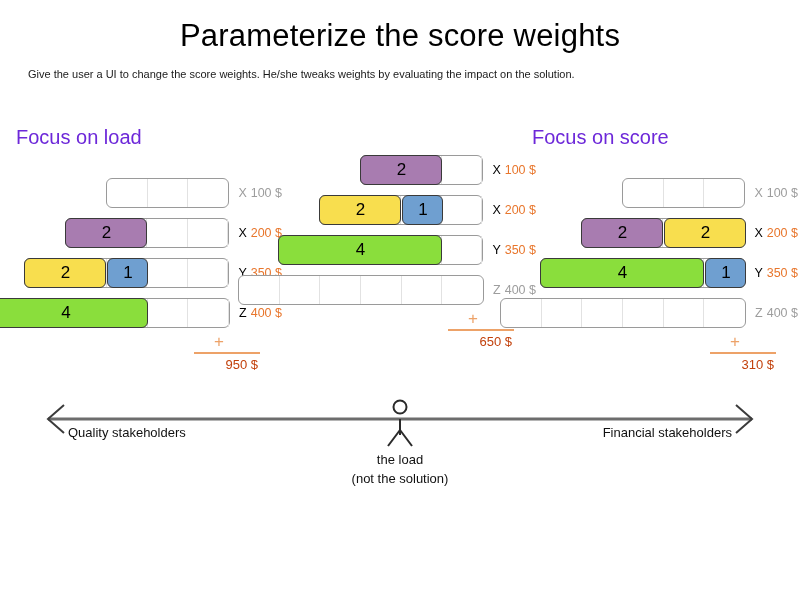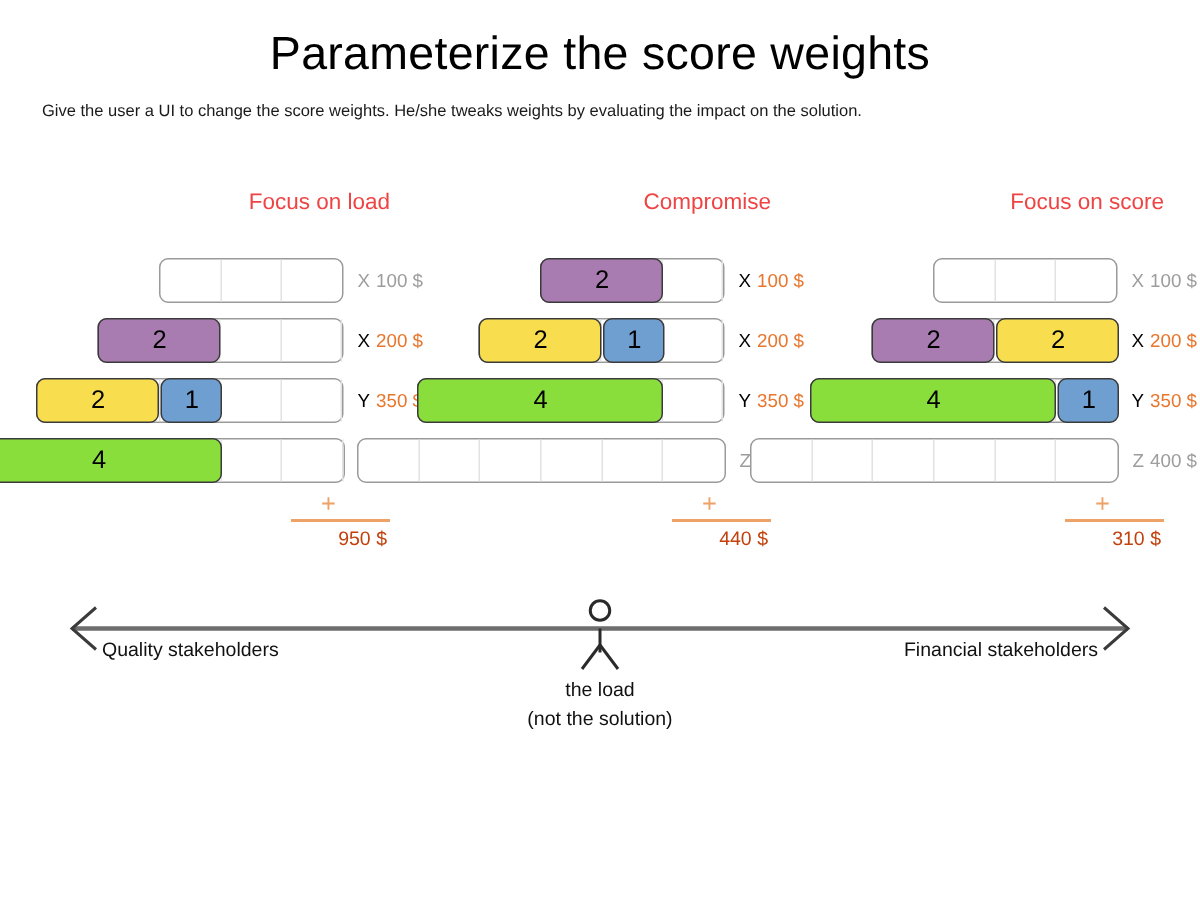--- a/index.html
+++ b/index.html
@@ -20,21 +20,21 @@
   }
 
   
   .columns{position:absolute;top:126px;left:0;width:800px;height:260px;}
   .col{position:absolute;top:0;width:266px;}
   .col-0{left:16px;}
   .col-1{left:270px;}
   .col-2{left:532px;}
 
   .col-title{
-    text-align:right;font-size:15px;color:#ef4444;
+    text-align:left;font-size:20px;color:#6d28d9;
     padding-right:22px;
   }
 
   .rows{position:relative;margin-top:24px;}
 
   .row{
     height:40px;display:flex;align-items:center;justify-content:flex-end;
   }
   .track-wrap{display:flex;align-items:center;justify-content:flex-end;}
 
@@ -174,21 +174,20 @@
             </div>
           </div>
         </div>
         <div class="total">
           <div class="plus">+</div>
           <div class="tline"></div>
           <div class="tval">950 $</div>
         </div>
       </div>
       <div class="col col-1">
-        <div class="col-title">Compromise</div>
         <div class="rows">
           <div class="row">
             <div class="track-wrap">
               <div class="track" style="width: 123px;">
                 <div class="cell" style="width: 41px;"></div>
                 <div class="cell" style="width: 41px;"></div>
                 <div class="cell" style="width: 41px;"></div>
                 <div class="fills">
                   <div class="seg" style="width: 82px; background: rgb(168, 124, 176);">2</div>
                 </div>
@@ -248,21 +247,21 @@
             </div>
             <div class="rowlabel">
               <span class="lab-key">Z</span>
               <span class="lab-val">400 $</span>
             </div>
           </div>
         </div>
         <div class="total">
           <div class="plus">+</div>
           <div class="tline"></div>
-          <div class="tval">440 $</div>
+          <div class="tval">650 $</div>
         </div>
       </div>
       <div class="col col-2">
         <div class="col-title">Focus on score</div>
         <div class="rows">
           <div class="row empty">
             <div class="track-wrap">
               <div class="track" style="width: 123px;">
                 <div class="cell" style="width: 41px;"></div>
                 <div class="cell" style="width: 41px;"></div>

